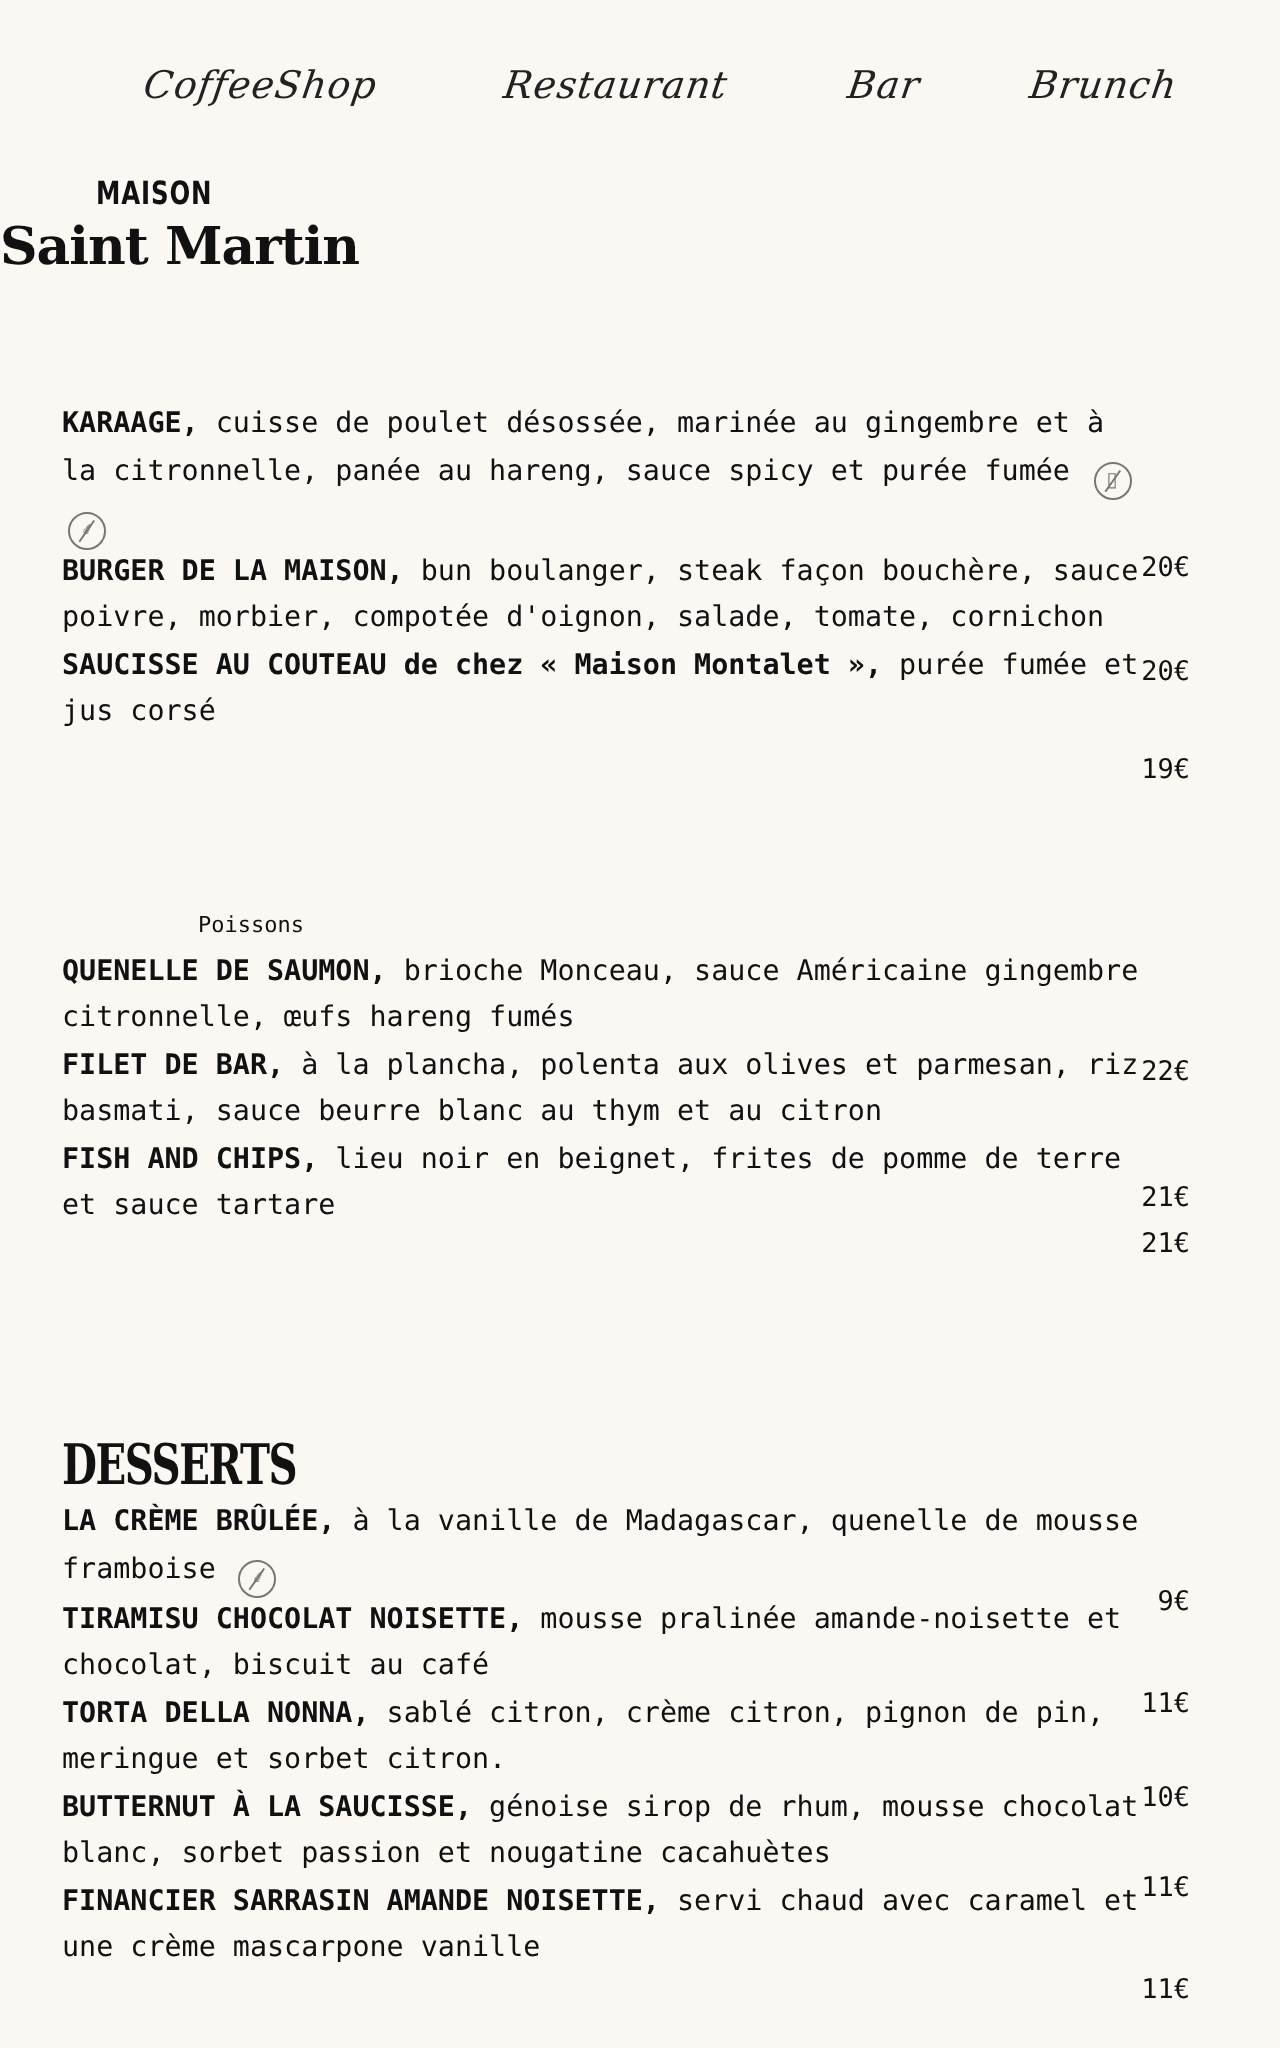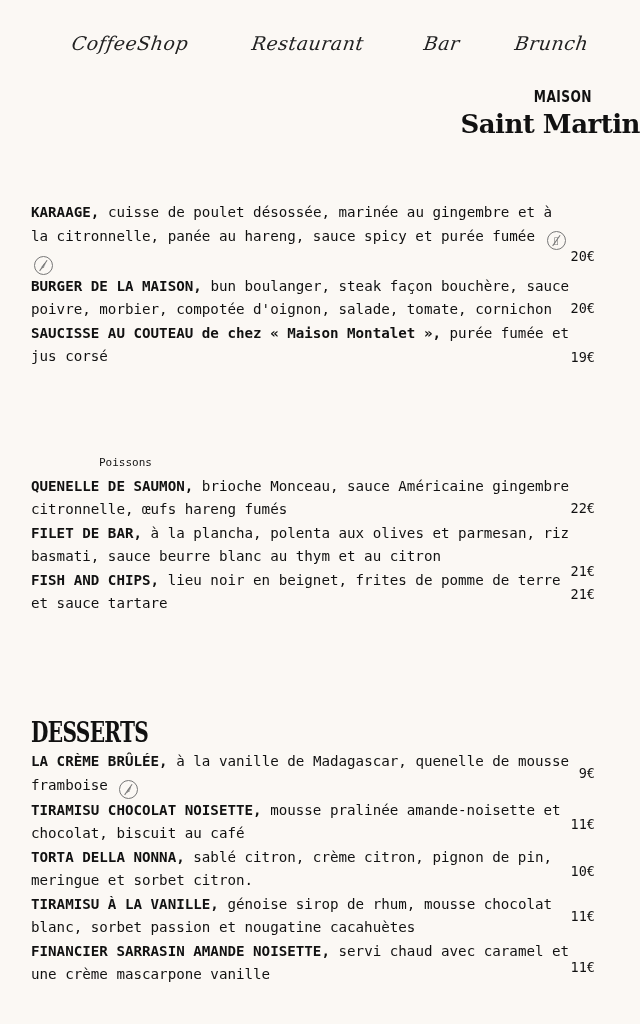--- a/index.html
+++ b/index.html
@@ -9,35 +9,35 @@
     font-family:"DejaVu Sans Mono", monospace;
     position:relative;
   }
   .nav { position:absolute; top:32px; left:0; width:640px; height:40px; }
   .nav-item {
     position:absolute; top:0;
     font-family:"DejaVu Serif", serif; font-style:italic;
     font-size:19px; color:#222; letter-spacing:0.5px;
     transform:skewX(-8deg); font-weight:normal;
   }
-  .brand { position:absolute; top:88px; left:0; width:640px; text-align:right; }
+  .brand { position:absolute; top:88px; left:0; width:640px; text-align:left; }
   .brand-top {
     font-family:"DejaVu Sans Condensed","DejaVu Sans", sans-serif;
     font-weight:bold; font-size:16px; letter-spacing:0.5px; line-height:18px;
     transform:scaleX(0.85);
   }
   .brand-main {
     font-family:"DejaVu Serif", serif; font-weight:bold;
     font-size:26px; line-height:36px; letter-spacing:-0.5px;
   }
   .menu { position:absolute; left:31px; width:580px; font-size:14.2px; line-height:23.5px; }
   .item { position:relative; }
   .item .txt { width:540px; display:block; }
   .item b { font-weight:bold; }
-  .price { position:absolute; right:16px; font-size:13.5px; }
+  .price { position:absolute; right:16px; font-size:13.5px;margin-top:28px; }
   .note { font-size:10.5px; font-style:italic; color:#333; line-height:14px; }
   .sec-label { font-size:11px; padding-left:68px; }
   .desserts-title {
     font-family:"DejaVu Serif", serif; font-weight:bold; font-size:28px;
     transform:scaleX(0.72); transform-origin:left center; letter-spacing:-1px;
     line-height:34px;
   }
   .badge {
     display:inline-block; width:17px; height:17px; border:1.3px solid #777;
     border-radius:50%; vertical-align:-3px; margin-left:3px; position:relative;
@@ -104,20 +104,20 @@
   </div>
   <div class="item">
     <span class="txt"><b>TIRAMISU CHOCOLAT NOISETTE,</b><span> mousse pralinée amande-noisette et chocolat, biscuit au café</span></span>
     <span class="price" style="top:14px">11€</span>
   </div>
   <div class="item">
     <span class="txt"><b>TORTA DELLA NONNA,</b><span> sablé citron, crème citron, pignon de pin, meringue et sorbet citron.</span></span>
     <span class="price" style="top:14px">10€</span>
   </div>
   <div class="item">
-    <span class="txt"><b>TIRAMISU À LA VANILLE,</b><span> génoise sirop de rhum, mousse chocolat blanc, sorbet passion et nougatine cacahuètes</span></span>
+    <span class="txt"><b>BUTTERNUT À LA SAUCISSE,</b><span> génoise sirop de rhum, mousse chocolat blanc, sorbet passion et nougatine cacahuètes</span></span>
     <span class="price" style="top:12px">11€</span>
   </div>
   <div class="item">
     <span class="txt"><b>FINANCIER SARRASIN AMANDE NOISETTE,</b><span> servi chaud avec caramel et une crème mascarpone vanille</span></span>
     <span class="price" style="top:16px">11€</span>
   </div>
 </div>
 
 </body></html>

